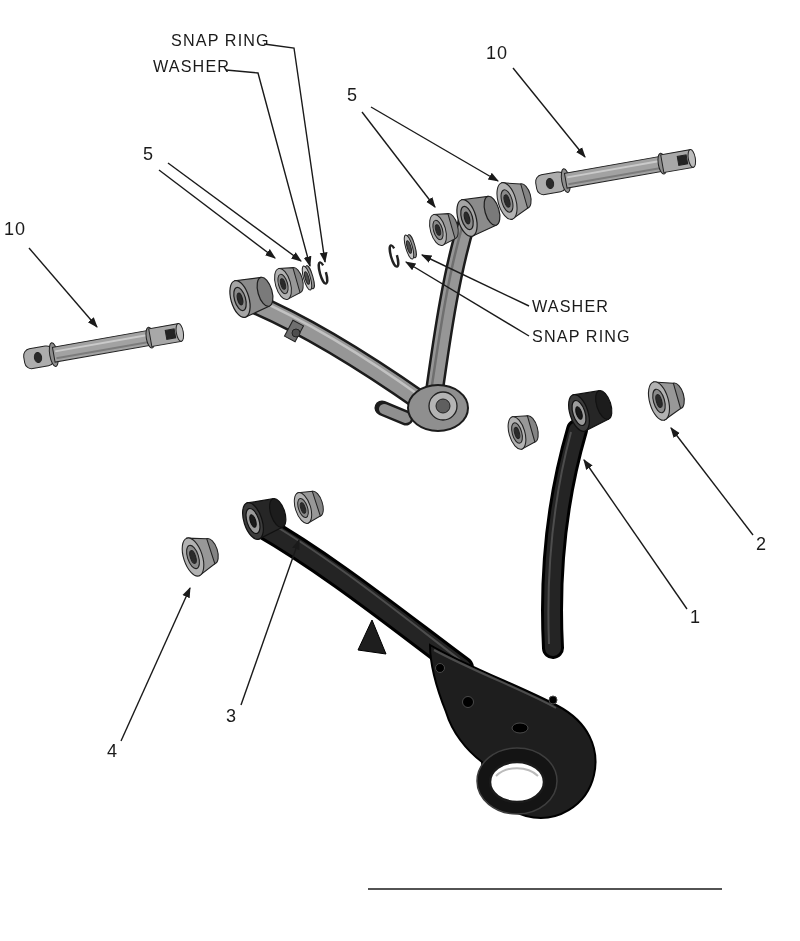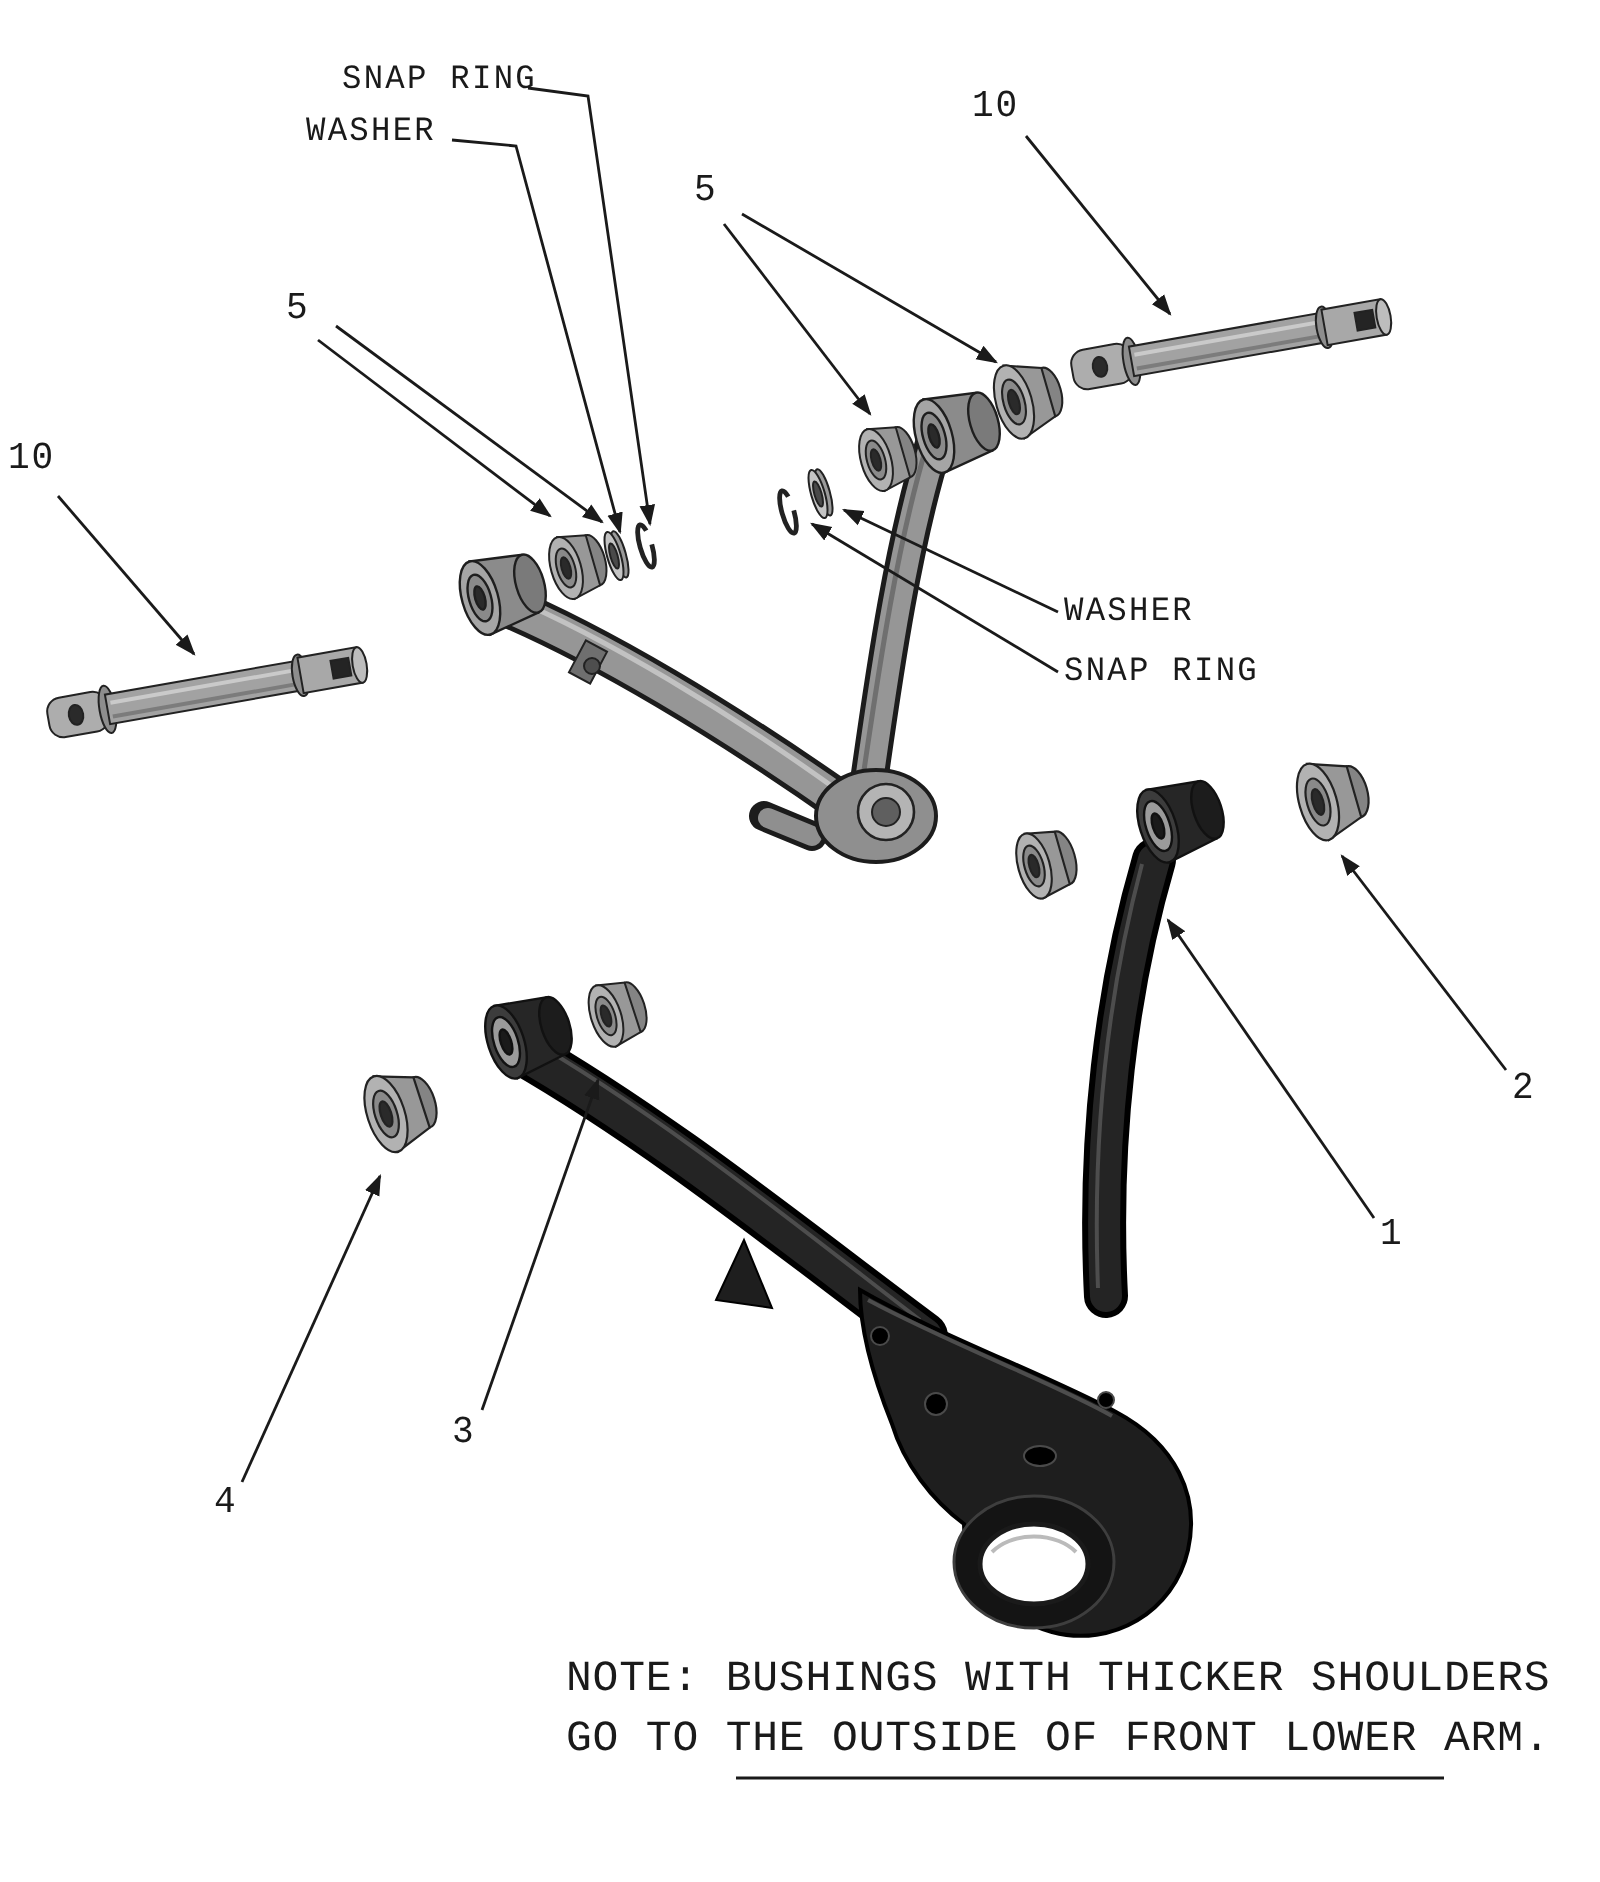--- a/index.html
+++ b/index.html
@@ -1,18 +1,18 @@
 <!DOCTYPE html>
 <html><head>
 <meta charset="utf-8">
 <style>
   html,body{margin:0;padding:0;background:#ffffff;}
   .stage{
     position:relative;width:800px;height:941px;background:#ffffff;
-    font-family:Liberation Mono, monospace;color:#1a1a1a;overflow:hidden;
+    font-family:Liberation Sans, sans-serif;color:#1a1a1a;overflow:hidden;
   }
   .stage svg{position:absolute;left:0;top:0;}
   .callout{
     position:absolute;font-size:17px;letter-spacing:1.2px;white-space:nowrap;
     transform:scaleX(.95);transform-origin:left top;color:#1a1a1a;
   }
   .num{font-size:19px;letter-spacing:1px;}
   .note-line{
     position:absolute;font-size:21.5px;letter-spacing:.4px;white-space:nowrap;color:#1a1a1a;
   }
@@ -190,16 +190,14 @@
   <div class="callout num" style="left:347px;top:84px">5</div>
   <div class="callout num" style="left:486px;top:42px">10</div>
   <div class="callout num" style="left:4px;top:218px">10</div>
   <div class="callout" style="left:532px;top:297px">WASHER</div>
   <div class="callout" style="left:532px;top:327px">SNAP RING</div>
   <div class="callout num" style="left:756px;top:533px">2</div>
   <div class="callout num" style="left:690px;top:606px">1</div>
   <div class="callout num" style="left:226px;top:705px">3</div>
   <div class="callout num" style="left:107px;top:740px">4</div>
 
-  <div class="note-line" style="left:283px;top:828px">NOTE: BUSHINGS WITH THICKER SHOULDERS</div>
-  <div class="note-line" style="left:283px;top:858px">GO TO THE OUTSIDE OF FRONT LOWER ARM.</div>
 
 </div>
 
 </body></html>

